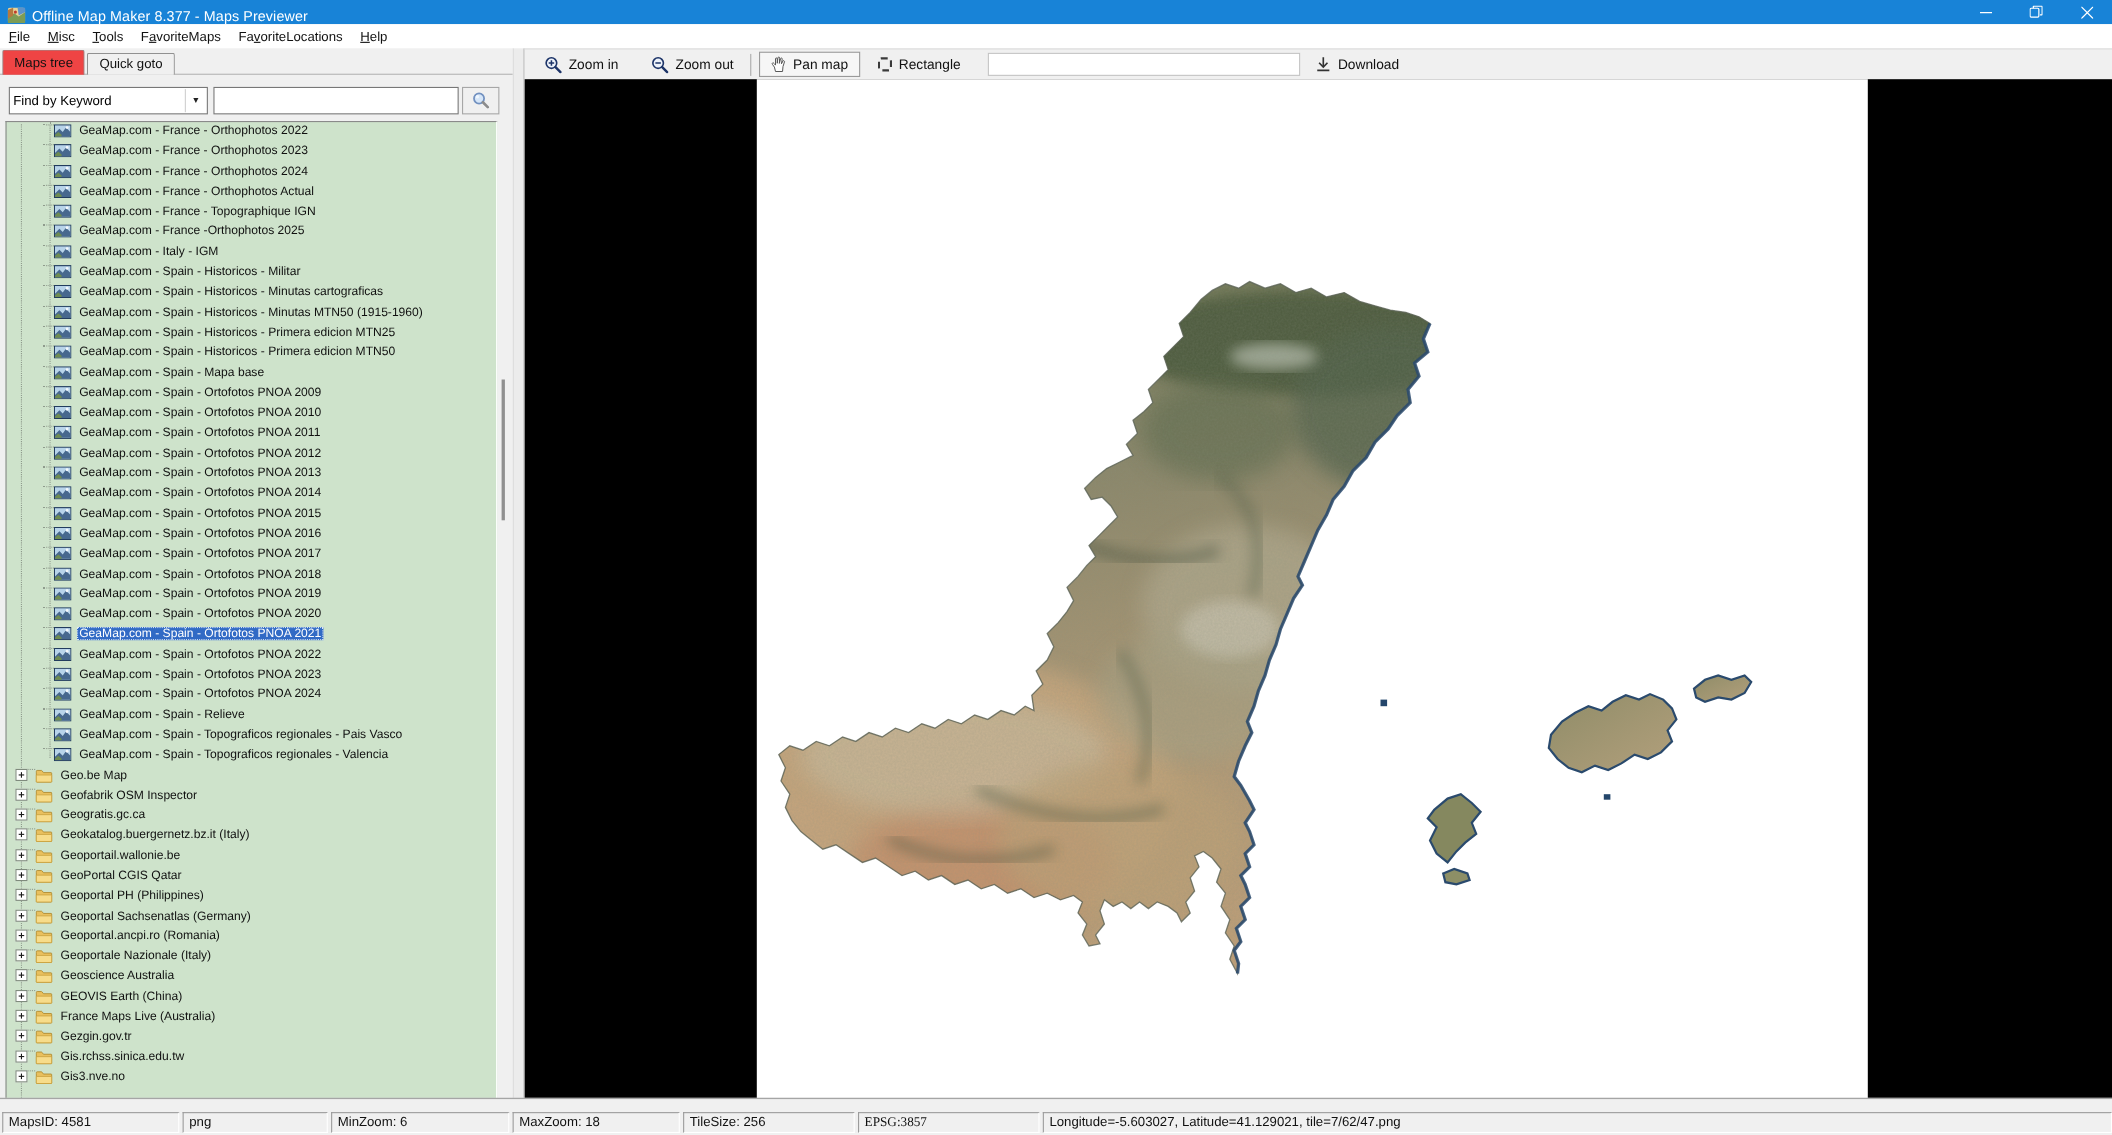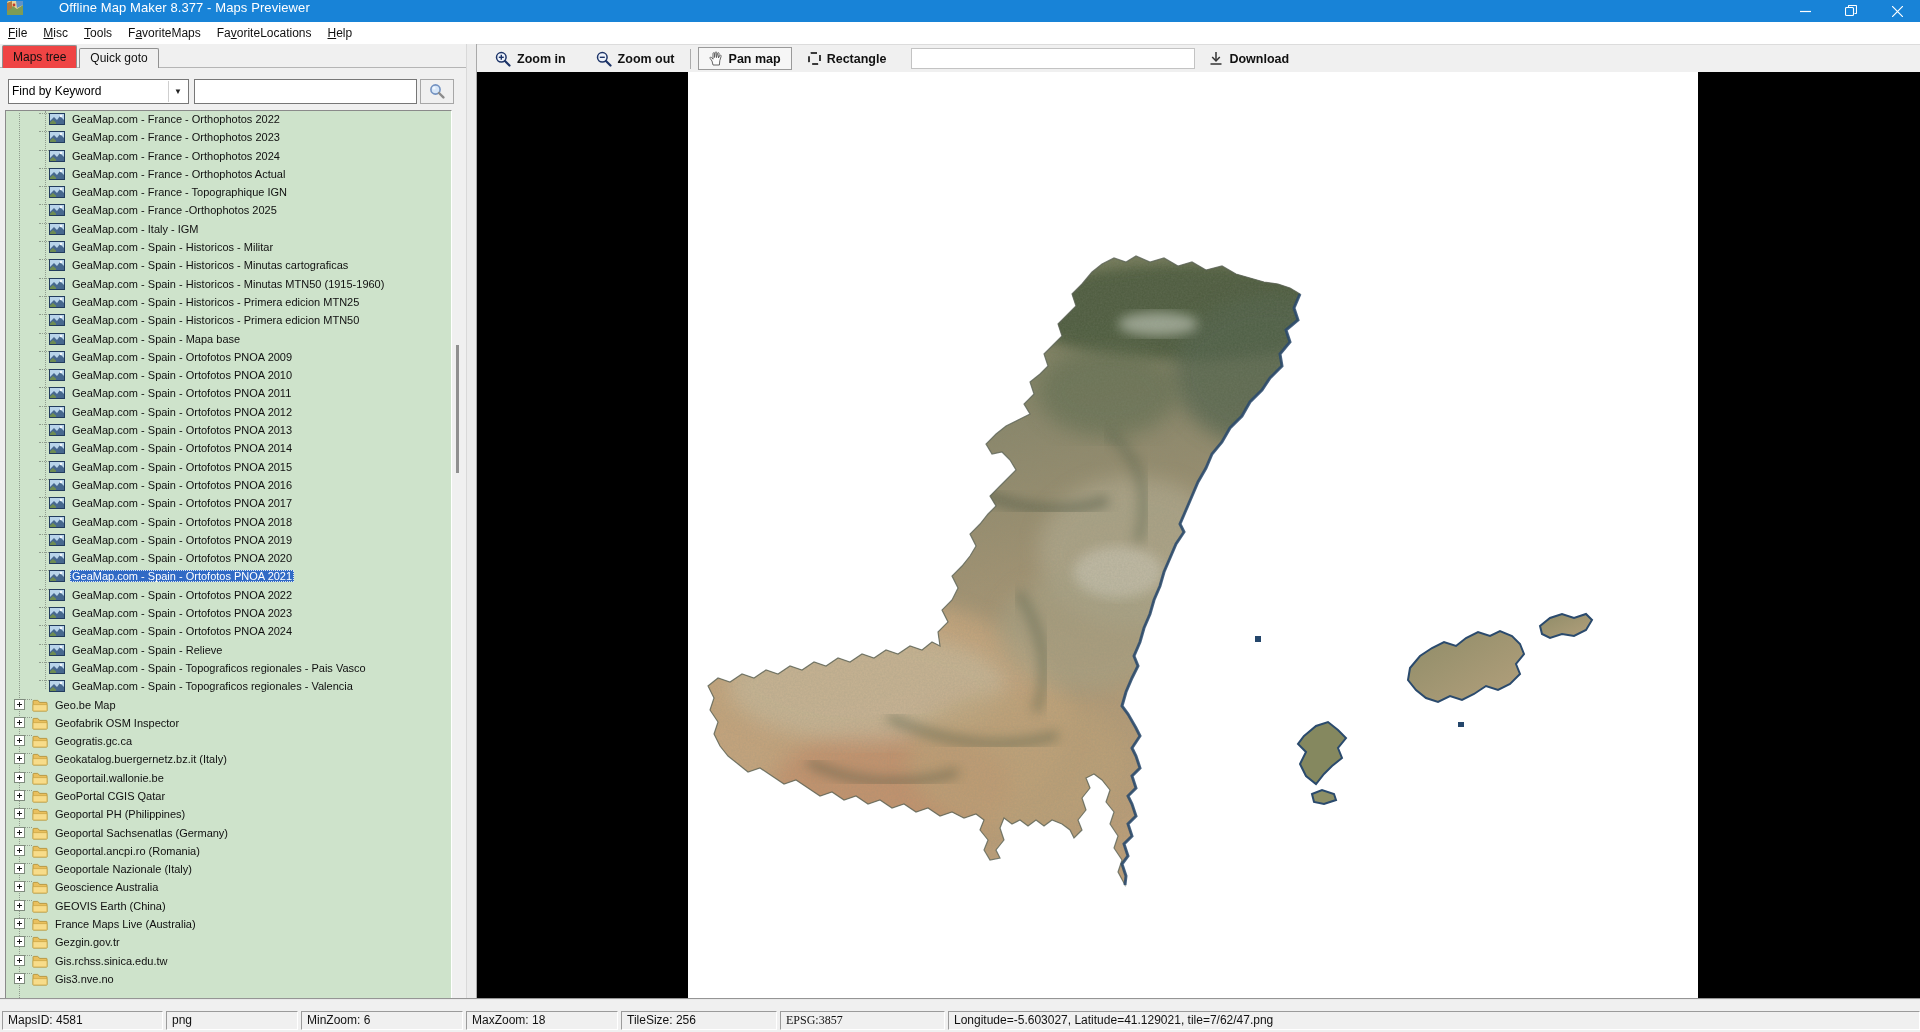--- a/index.html
+++ b/index.html
@@ -2,21 +2,21 @@
 <html><head>
 <meta charset="utf-8">
 <style>
   * { margin:0; padding:0; box-sizing:border-box; }
   html,body { width:1920px; height:1032px; overflow:hidden;
     font-family:"Liberation Sans", sans-serif; font-size:12px; color:#111; }
   body { background:#f0f0f0; }
 
   
   .titlebar { position:absolute; left:0; top:0; width:1920px; height:22px;
-    background:#1883d7; color:#fff; display:flex; align-items:flex-start;gap:30px; }
+    background:#1883d7; color:#fff; display:flex; align-items:flex-end; }
   .titlebar .appicon { width:16px; height:16px; margin:0 6px 0 7px; flex:none; }
   .titlebar .title { font-size:13px; letter-spacing:.1px; }
   .winbtns { position:absolute; right:0; top:0; height:22px; display:flex; }
   .winbtn { width:46px; height:22px; display:flex; align-items:center; justify-content:center; }
 
   
   .menubar { position:absolute; left:0; top:22px; width:1920px; height:22px;
     background:#fff; display:flex; align-items:stretch; border-bottom:1px solid #fff; }
   .menuitem { padding:0 8px; line-height:22px; cursor:default; }
   .menuitem u { text-decoration:underline; }
@@ -71,21 +71,21 @@
   .row.folder { padding-left:8px; }
   .row.folder .plus { display:block; }
   .row.folder .stub { width:7px; }
   .row.selected .lbl { background:#316ac5; color:#fff; outline:1px dotted #dbe6f5; outline-offset:-1px; }
   .treescroll { position:absolute; right:7px; top:301px; width:3px; height:128px; background:#909090; }
 
   
   .toolbar { position:absolute; left:0; top:0; right:0; height:28px; background:#f0f0f0;
     border-top:1px solid #dcdcdc; display:flex; align-items:center; padding-left:10px;
     font-size:12.5px; }
-  .tbtn { display:flex; align-items:center; gap:6px; padding:3px 8px;font-weight:bold; }
+  .tbtn { display:flex; align-items:center; gap:6px; padding:3px 8px; }
   .tbtn.latched { border:1px solid #9a9a9a; background:#f6f6f6; padding:3px 10px; }
   .tsep { width:1px; height:20px; background:#ababab; margin:0 7px; }
   .tinput { width:284px; height:21px; border:1px solid #c3c3c3; background:#fff; margin-left:17px;
     padding:0 4px; font:12px "Liberation Sans",sans-serif; outline:none; }
   .dl { margin-left:6px; }
   .rect-ic { width:13px; height:13px; border:2px dashed #3a3a3a; border-radius:3px; }
 
   
   .maparea { position:absolute; left:0; top:28px; right:0; bottom:0; background:#000; }
   .canvas { position:absolute; left:211px; top:0; width:1010px; height:936px; background:#fff; }

